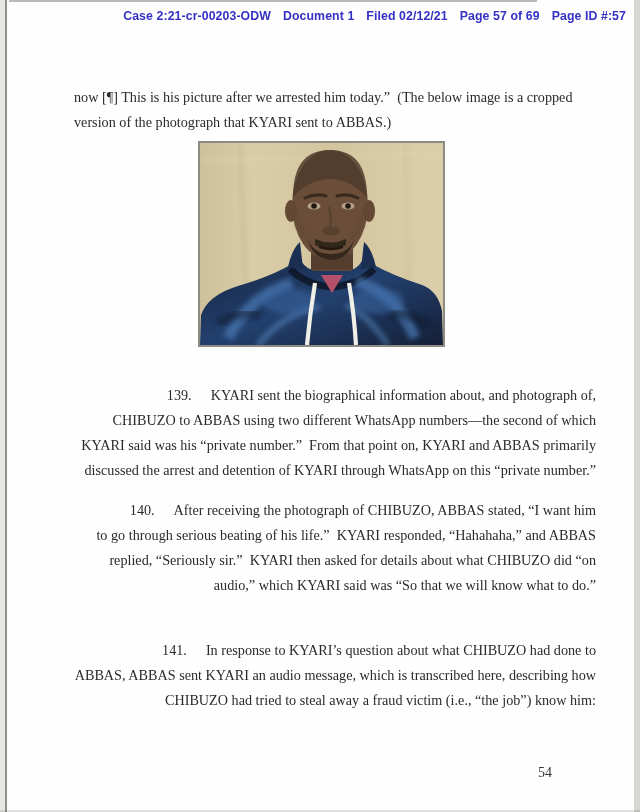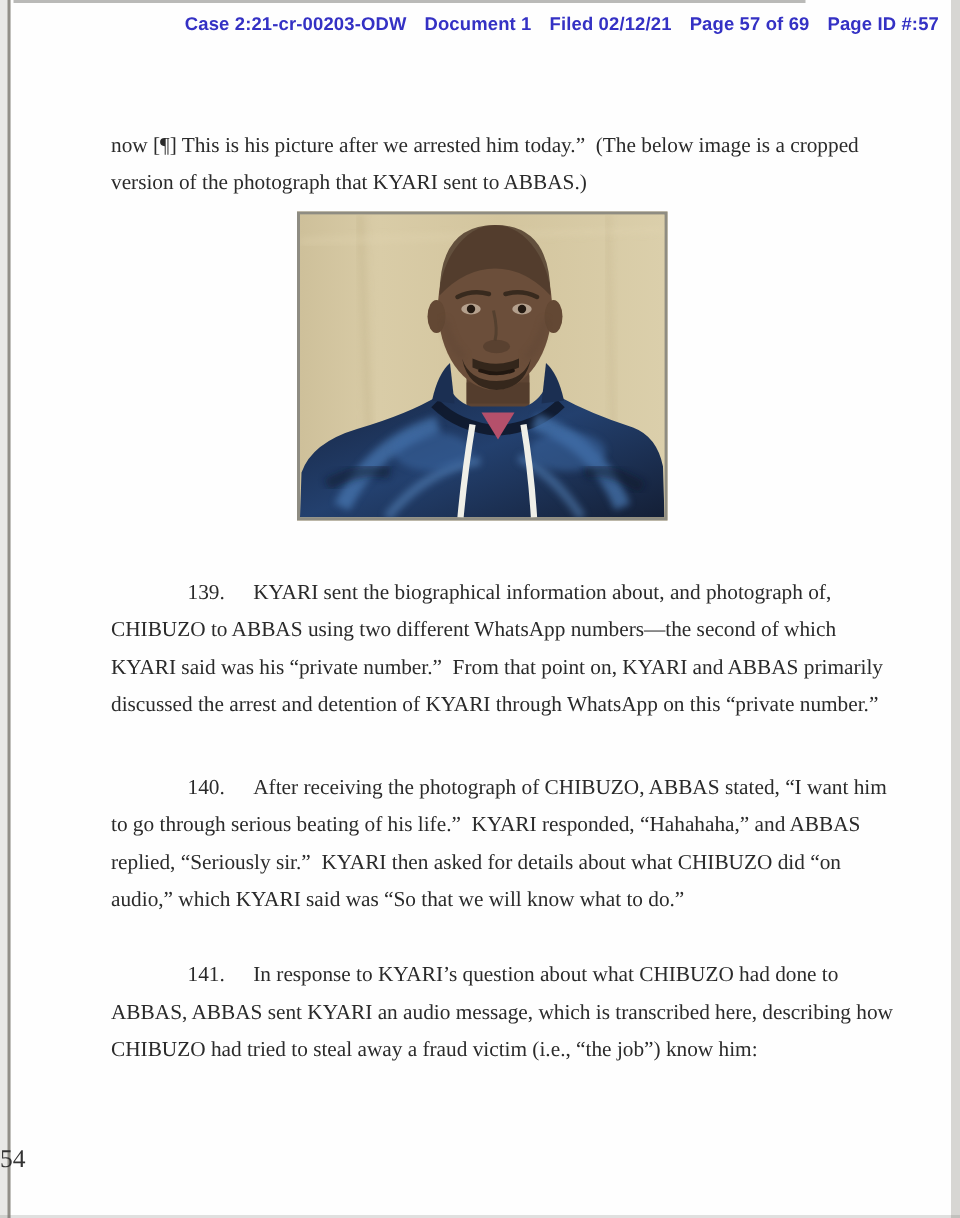--- a/index.html
+++ b/index.html
@@ -31,36 +31,36 @@
     font-size:12.3px; font-weight:bold; color:#3431c4;
     letter-spacing:0.1px; white-space:nowrap;
   }
   .header span { display:inline-block; margin:0 6px; }
   .para {
     position:absolute; left:62px; width:522px;
     font-size:14.2px; line-height:25px; margin:12px;
     white-space:pre-wrap; text-align:left;
   }
   .para.intro   { top:73px; }
-  .para.numbered{ text-indent:51px; }
+  .para.numbered{ text-indent:51px;text-align:right; }
   #p139 { top:371px; }
-  #p140 { top:501px; }
+  #p140 { top:486px; }
   #p141 { top:626px; }
   .num  { margin-right:19px; }
   .underline { }
   .photo {
     position:absolute; left:198px; top:141px;
     width:247px; height:206px; margin:0;
     border:2px solid #8e8c82; box-sizing:border-box;
     background:#d5c7a0;
   }
   .photo svg { display:block; width:100%; height:100%; }
   .footer {
     position:absolute; top:760px; left:0; width:552px;
-    text-align:left; font-size:17px; line-height:25px; color:#333333;
+    text-align:right; font-size:14px; line-height:25px; color:#333333;
   }
 </style>
 </head>
 <body>
 
 <div class="page">
 
   <div class="edge-left"></div>
   <div class="edge-right"></div>
   <div class="edge-top"></div>

